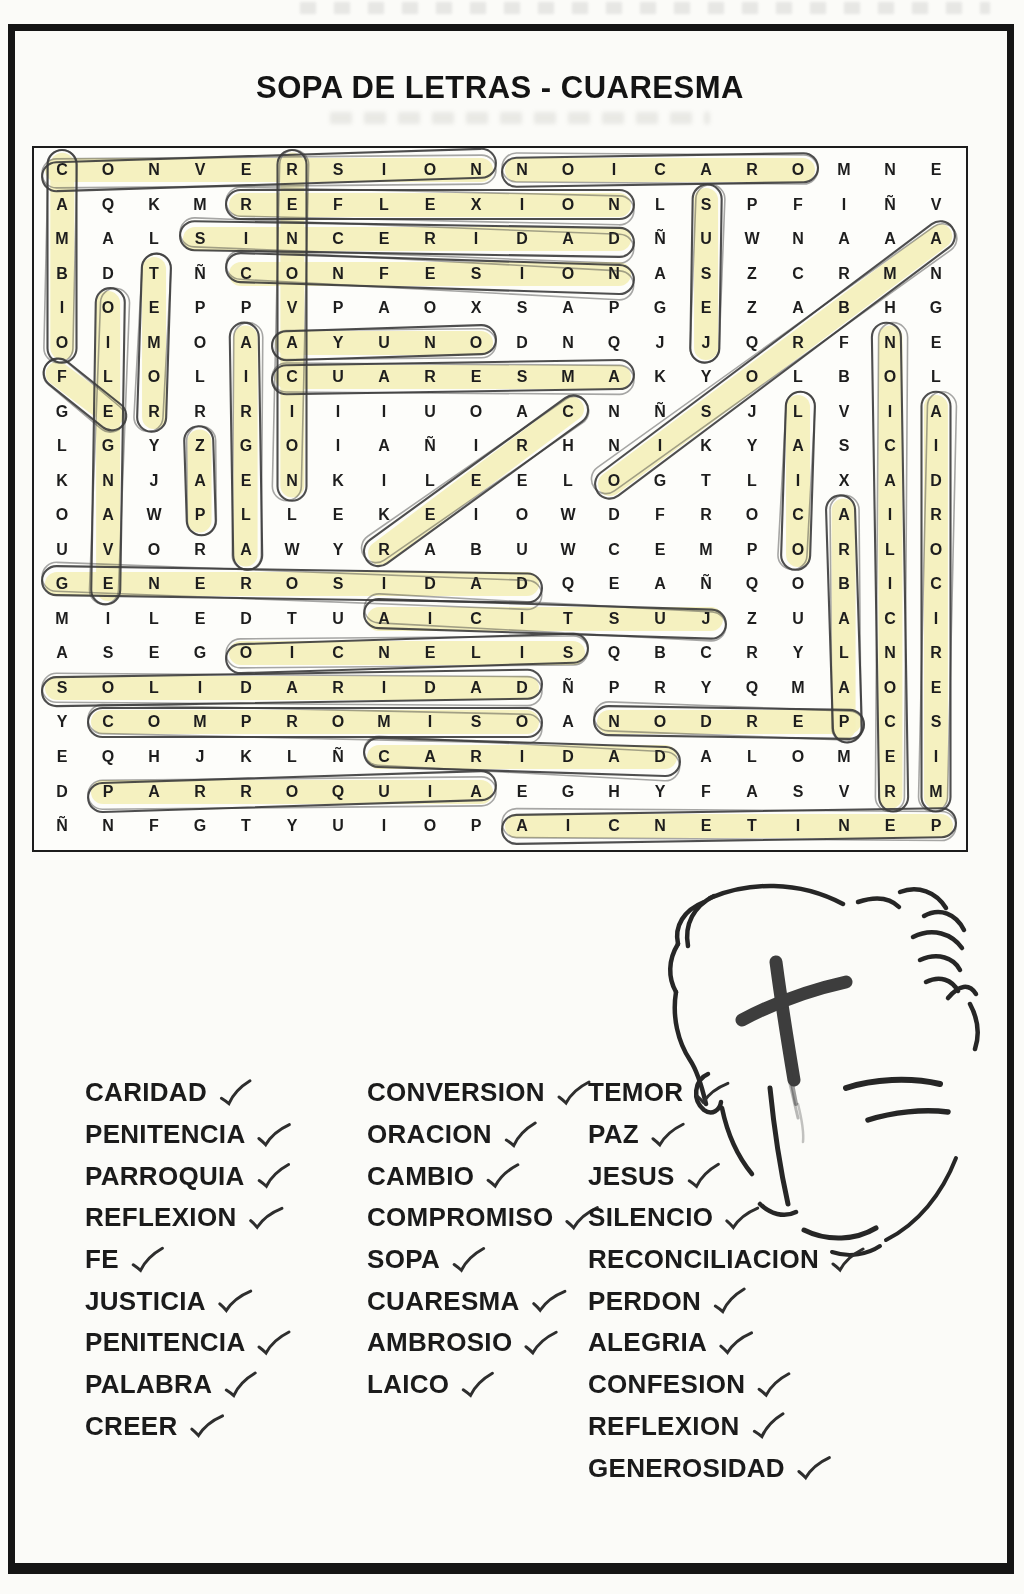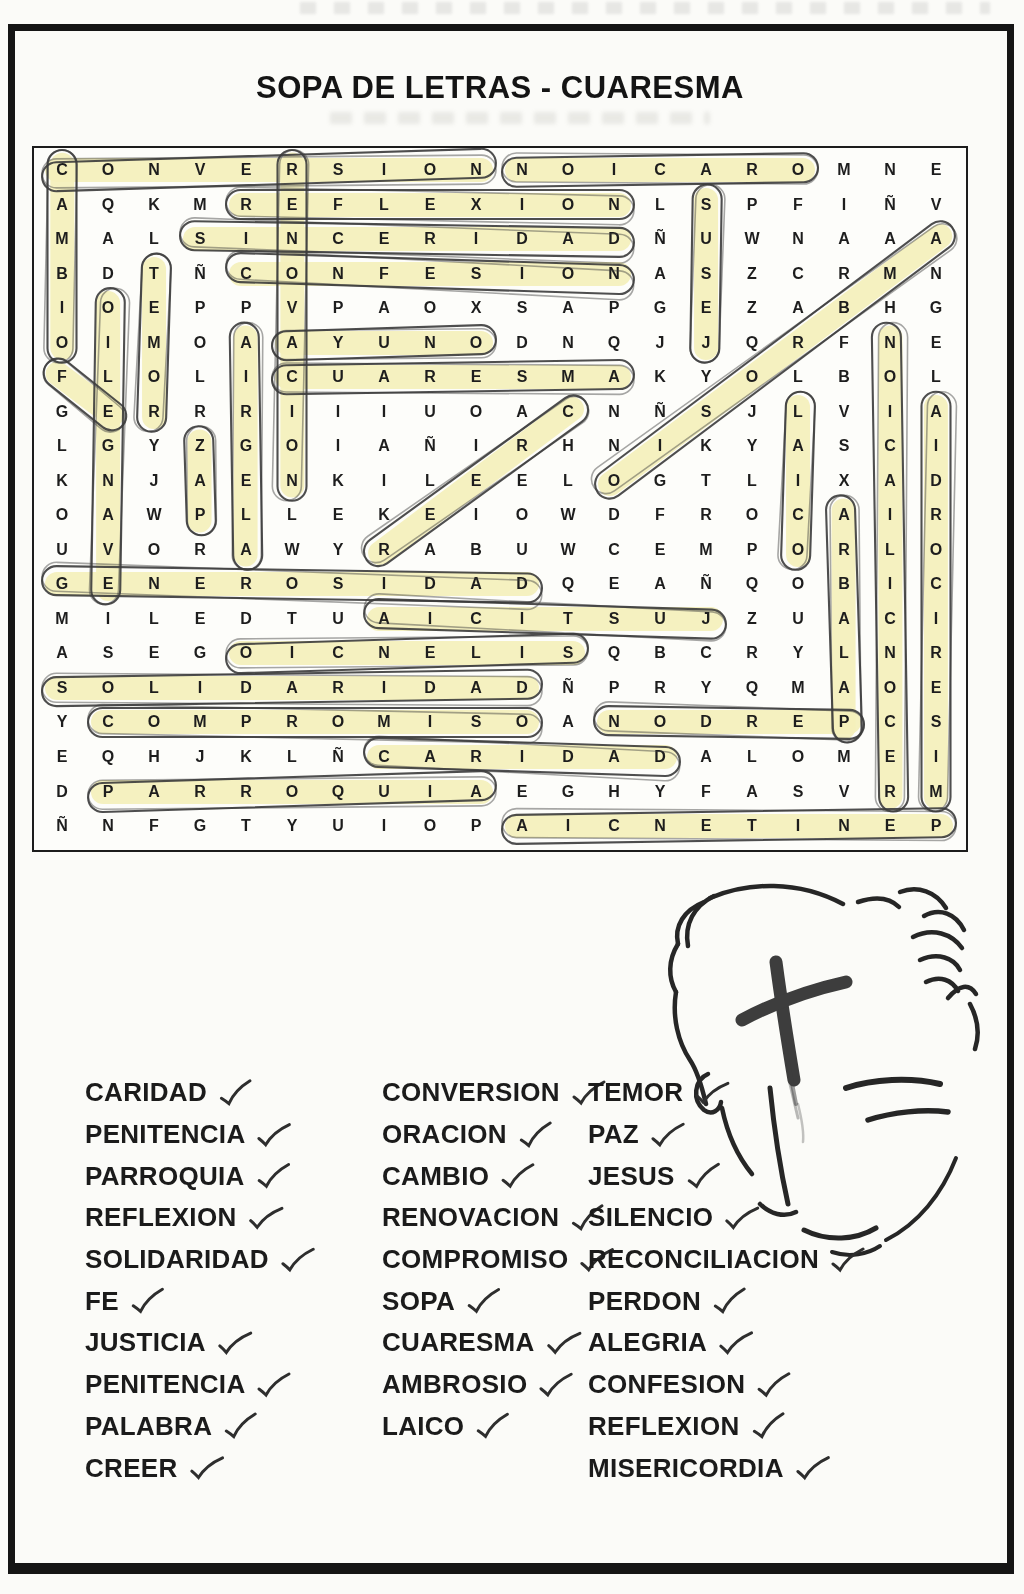--- a/index.html
+++ b/index.html
@@ -38,21 +38,21 @@
   }
   .cell{
     position:absolute;transform:translate(-50%,-50%);
     font-size:16px;font-weight:bold;color:#1d1d1d;white-space:pre;
   }
   .pencil-layer{position:absolute;left:0;top:0;pointer-events:none;}
   .face-sketch{position:absolute;left:618px;top:852px;z-index:1;pointer-events:none;}
   .word-list{position:absolute;left:0;top:1072px;width:1024px;z-index:2;}
   .wl-col{position:absolute;top:0;}
   .wl-col.c0{left:85px;}
-  .wl-col.c1{left:382px;}
+  .wl-col.c1{left:367px;}
   .wl-col.c2{left:588px;}
   .word-row{height:41.7px;display:flex;align-items:center;}
   .word-label{
     font-size:26px;font-weight:bold;color:#1b1b1b;letter-spacing:.3px;
   }
   .check{margin-left:10px;flex:none;}
 </style>
 </head>
 <body>
 
@@ -615,26 +615,20 @@
           <path d="M4,18 Q8,21 11,24 Q18,11 34,3" fill="none" stroke="#2e2e2e" stroke-width="3" stroke-linecap="round"></path>
         </svg>
       </div>
       <div class="word-row">
         <span class="word-label">REFLEXION</span>
         <svg class="check" width="38" height="28" viewBox="0 0 38 28" style="transform: rotate(5deg);">
           <path d="M4,18 Q8,21 11,24 Q18,11 34,3" fill="none" stroke="#2e2e2e" stroke-width="3" stroke-linecap="round"></path>
         </svg>
       </div>
       <div class="word-row">
-        <span class="word-label">SOLIDARIDAD</span>
-        <svg class="check" width="38" height="28" viewBox="0 0 38 28" style="transform: rotate(1deg);">
-          <path d="M4,18 Q8,21 11,24 Q18,11 34,3" fill="none" stroke="#2e2e2e" stroke-width="3" stroke-linecap="round"></path>
-        </svg>
-      </div>
-      <div class="word-row">
         <span class="word-label">FE</span>
         <svg class="check" width="38" height="28" viewBox="0 0 38 28" style="transform: rotate(-3deg);">
           <path d="M4,18 Q8,21 11,24 Q18,11 34,3" fill="none" stroke="#2e2e2e" stroke-width="3" stroke-linecap="round"></path>
         </svg>
       </div>
       <div class="word-row">
         <span class="word-label">JUSTICIA</span>
         <svg class="check" width="38" height="28" viewBox="0 0 38 28" style="transform: rotate(4deg);">
           <path d="M4,18 Q8,21 11,24 Q18,11 34,3" fill="none" stroke="#2e2e2e" stroke-width="3" stroke-linecap="round"></path>
         </svg>
@@ -671,26 +665,20 @@
           <path d="M4,18 Q8,21 11,24 Q18,11 34,3" fill="none" stroke="#2e2e2e" stroke-width="3" stroke-linecap="round"></path>
         </svg>
       </div>
       <div class="word-row">
         <span class="word-label">CAMBIO</span>
         <svg class="check" width="38" height="28" viewBox="0 0 38 28" style="transform: rotate(-1deg);">
           <path d="M4,18 Q8,21 11,24 Q18,11 34,3" fill="none" stroke="#2e2e2e" stroke-width="3" stroke-linecap="round"></path>
         </svg>
       </div>
       <div class="word-row">
-        <span class="word-label">RENOVACION</span>
-        <svg class="check" width="38" height="28" viewBox="0 0 38 28" style="transform: rotate(-5deg);">
-          <path d="M4,18 Q8,21 11,24 Q18,11 34,3" fill="none" stroke="#2e2e2e" stroke-width="3" stroke-linecap="round"></path>
-        </svg>
-      </div>
-      <div class="word-row">
         <span class="word-label">COMPROMISO</span>
         <svg class="check" width="38" height="28" viewBox="0 0 38 28" style="transform: rotate(2deg);">
           <path d="M4,18 Q8,21 11,24 Q18,11 34,3" fill="none" stroke="#2e2e2e" stroke-width="3" stroke-linecap="round"></path>
         </svg>
       </div>
       <div class="word-row">
         <span class="word-label">SOPA</span>
         <svg class="check" width="38" height="28" viewBox="0 0 38 28" style="transform: rotate(-2deg);">
           <path d="M4,18 Q8,21 11,24 Q18,11 34,3" fill="none" stroke="#2e2e2e" stroke-width="3" stroke-linecap="round"></path>
         </svg>
@@ -763,19 +751,19 @@
           <path d="M4,18 Q8,21 11,24 Q18,11 34,3" fill="none" stroke="#2e2e2e" stroke-width="3" stroke-linecap="round"></path>
         </svg>
       </div>
       <div class="word-row">
         <span class="word-label">REFLEXION</span>
         <svg class="check" width="38" height="28" viewBox="0 0 38 28" style="transform: rotate(-5deg);">
           <path d="M4,18 Q8,21 11,24 Q18,11 34,3" fill="none" stroke="#2e2e2e" stroke-width="3" stroke-linecap="round"></path>
         </svg>
       </div>
       <div class="word-row">
-        <span class="word-label">MISERICORDIA</span>
+        <span class="word-label">GENEROSIDAD</span>
         <svg class="check" width="38" height="28" viewBox="0 0 38 28" style="transform: rotate(2deg);">
           <path d="M4,18 Q8,21 11,24 Q18,11 34,3" fill="none" stroke="#2e2e2e" stroke-width="3" stroke-linecap="round"></path>
         </svg>
       </div>
     </div>
 </div>
 
 </body></html>

